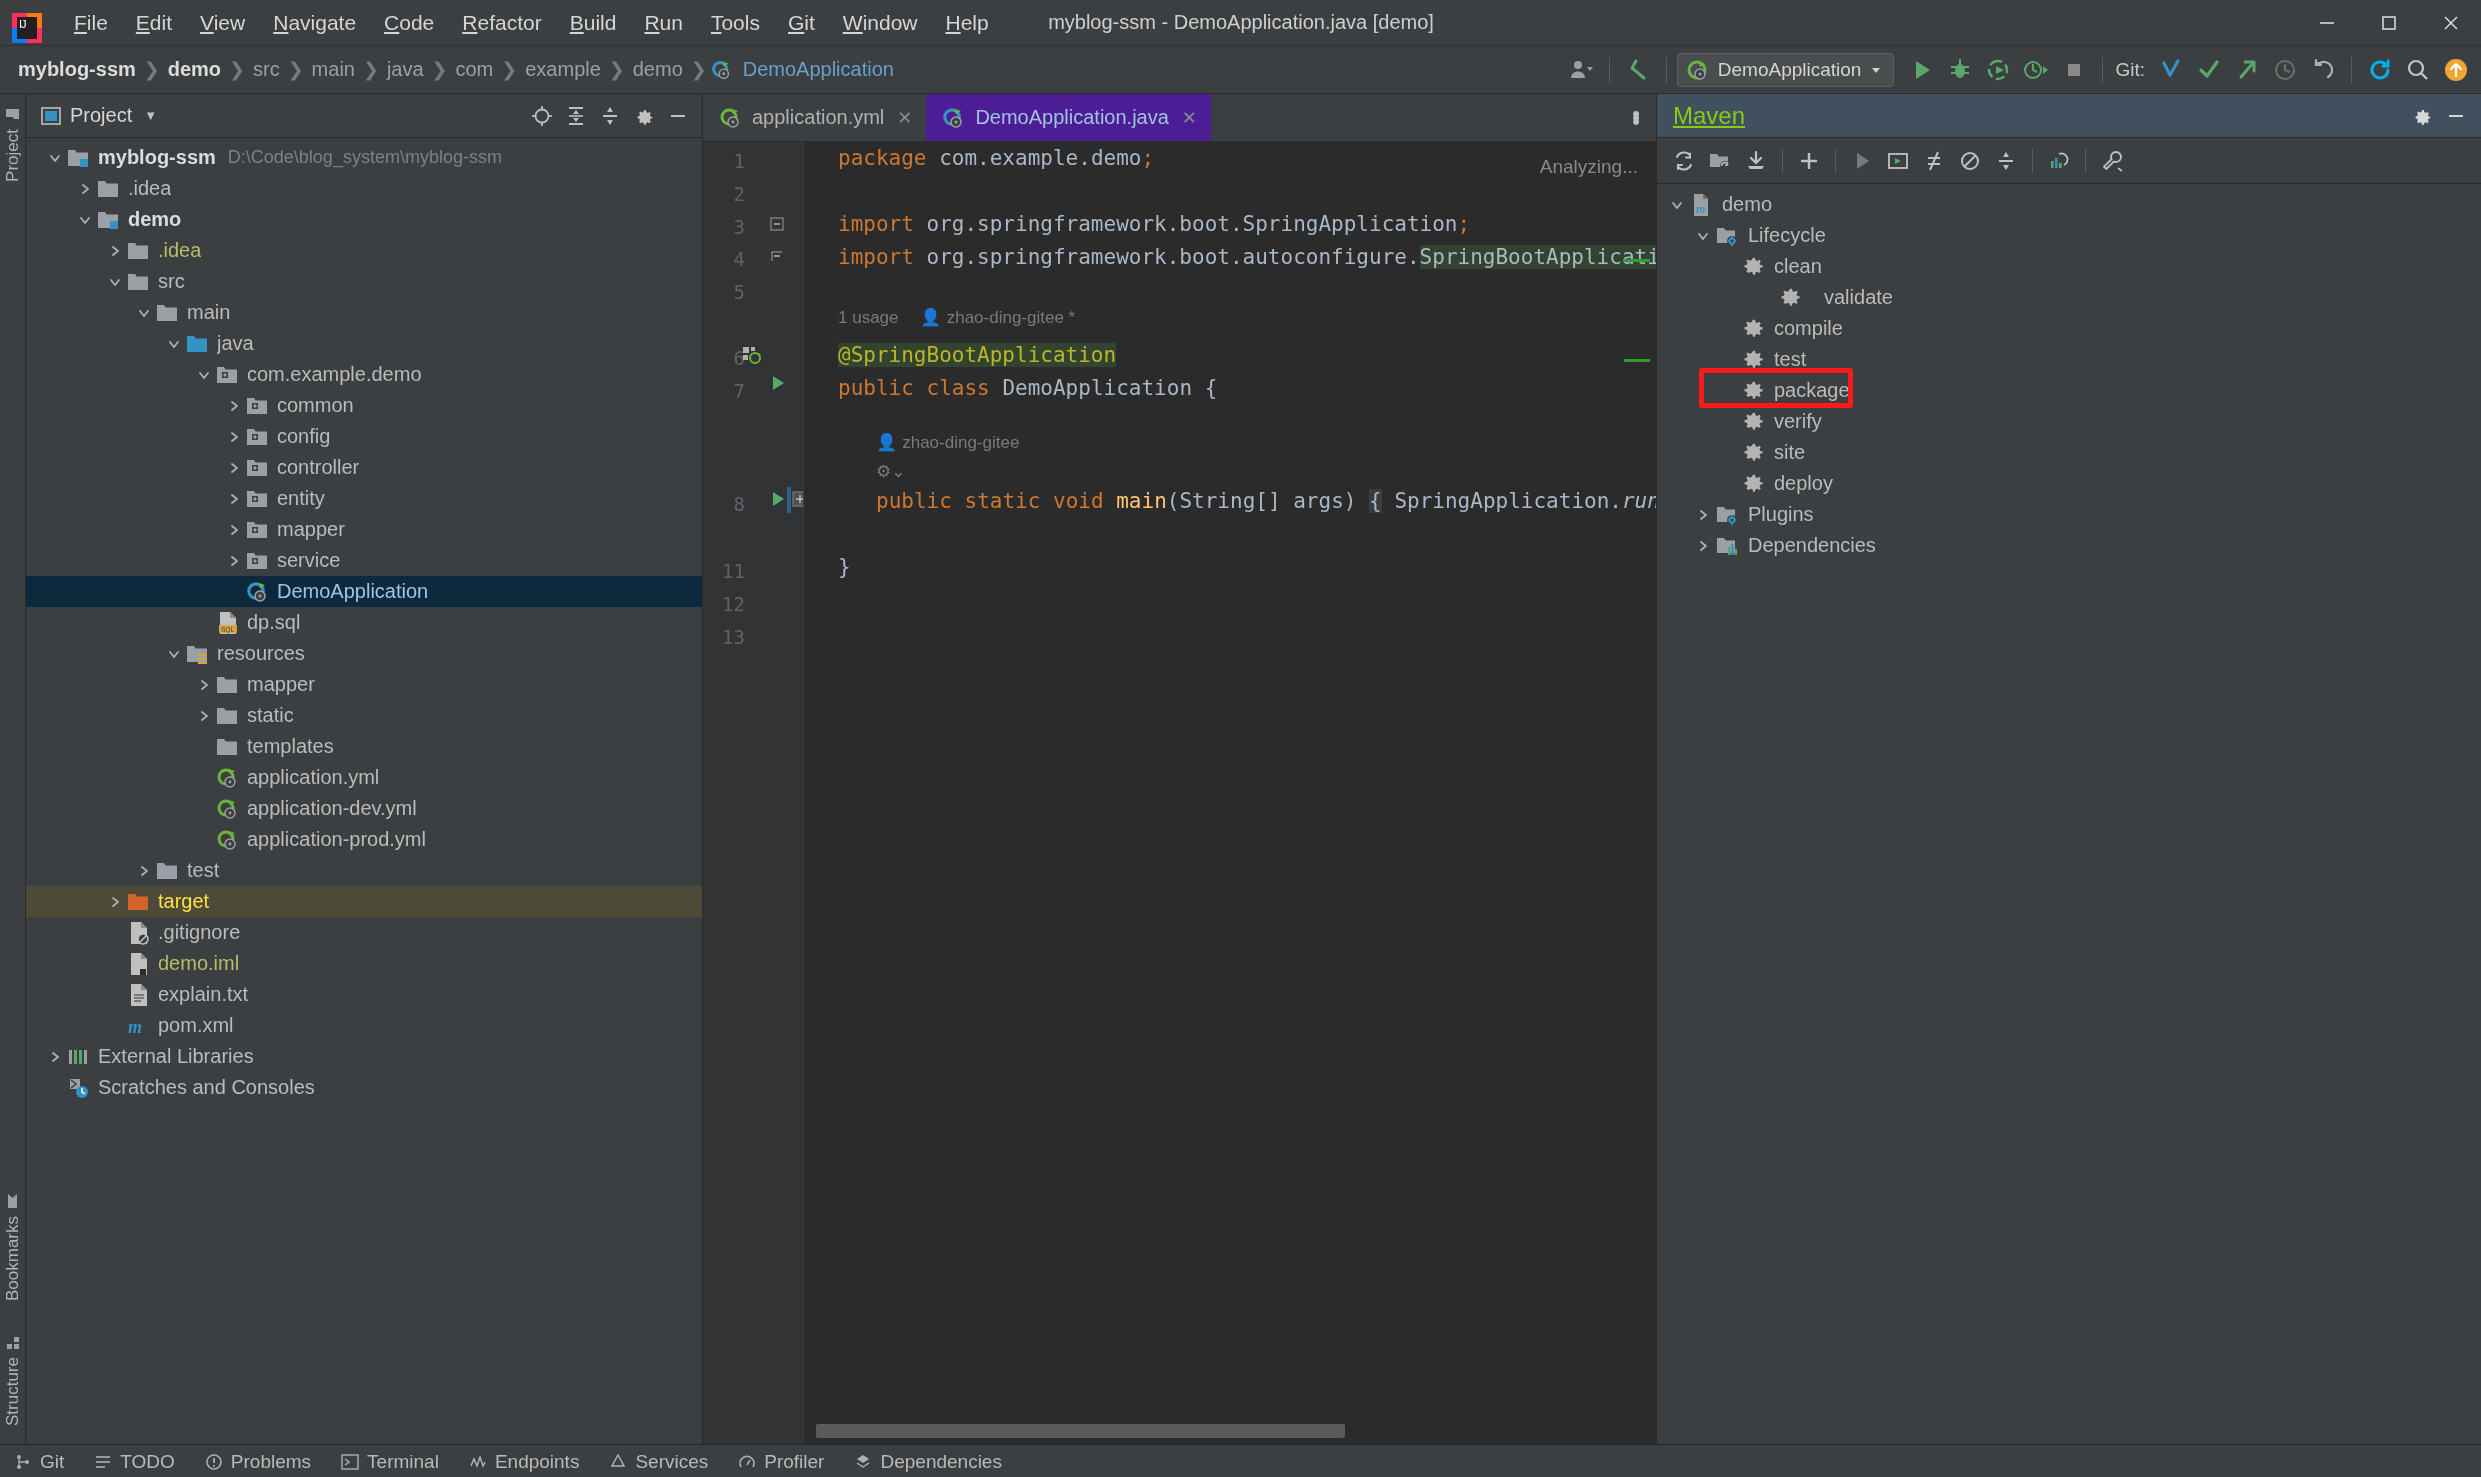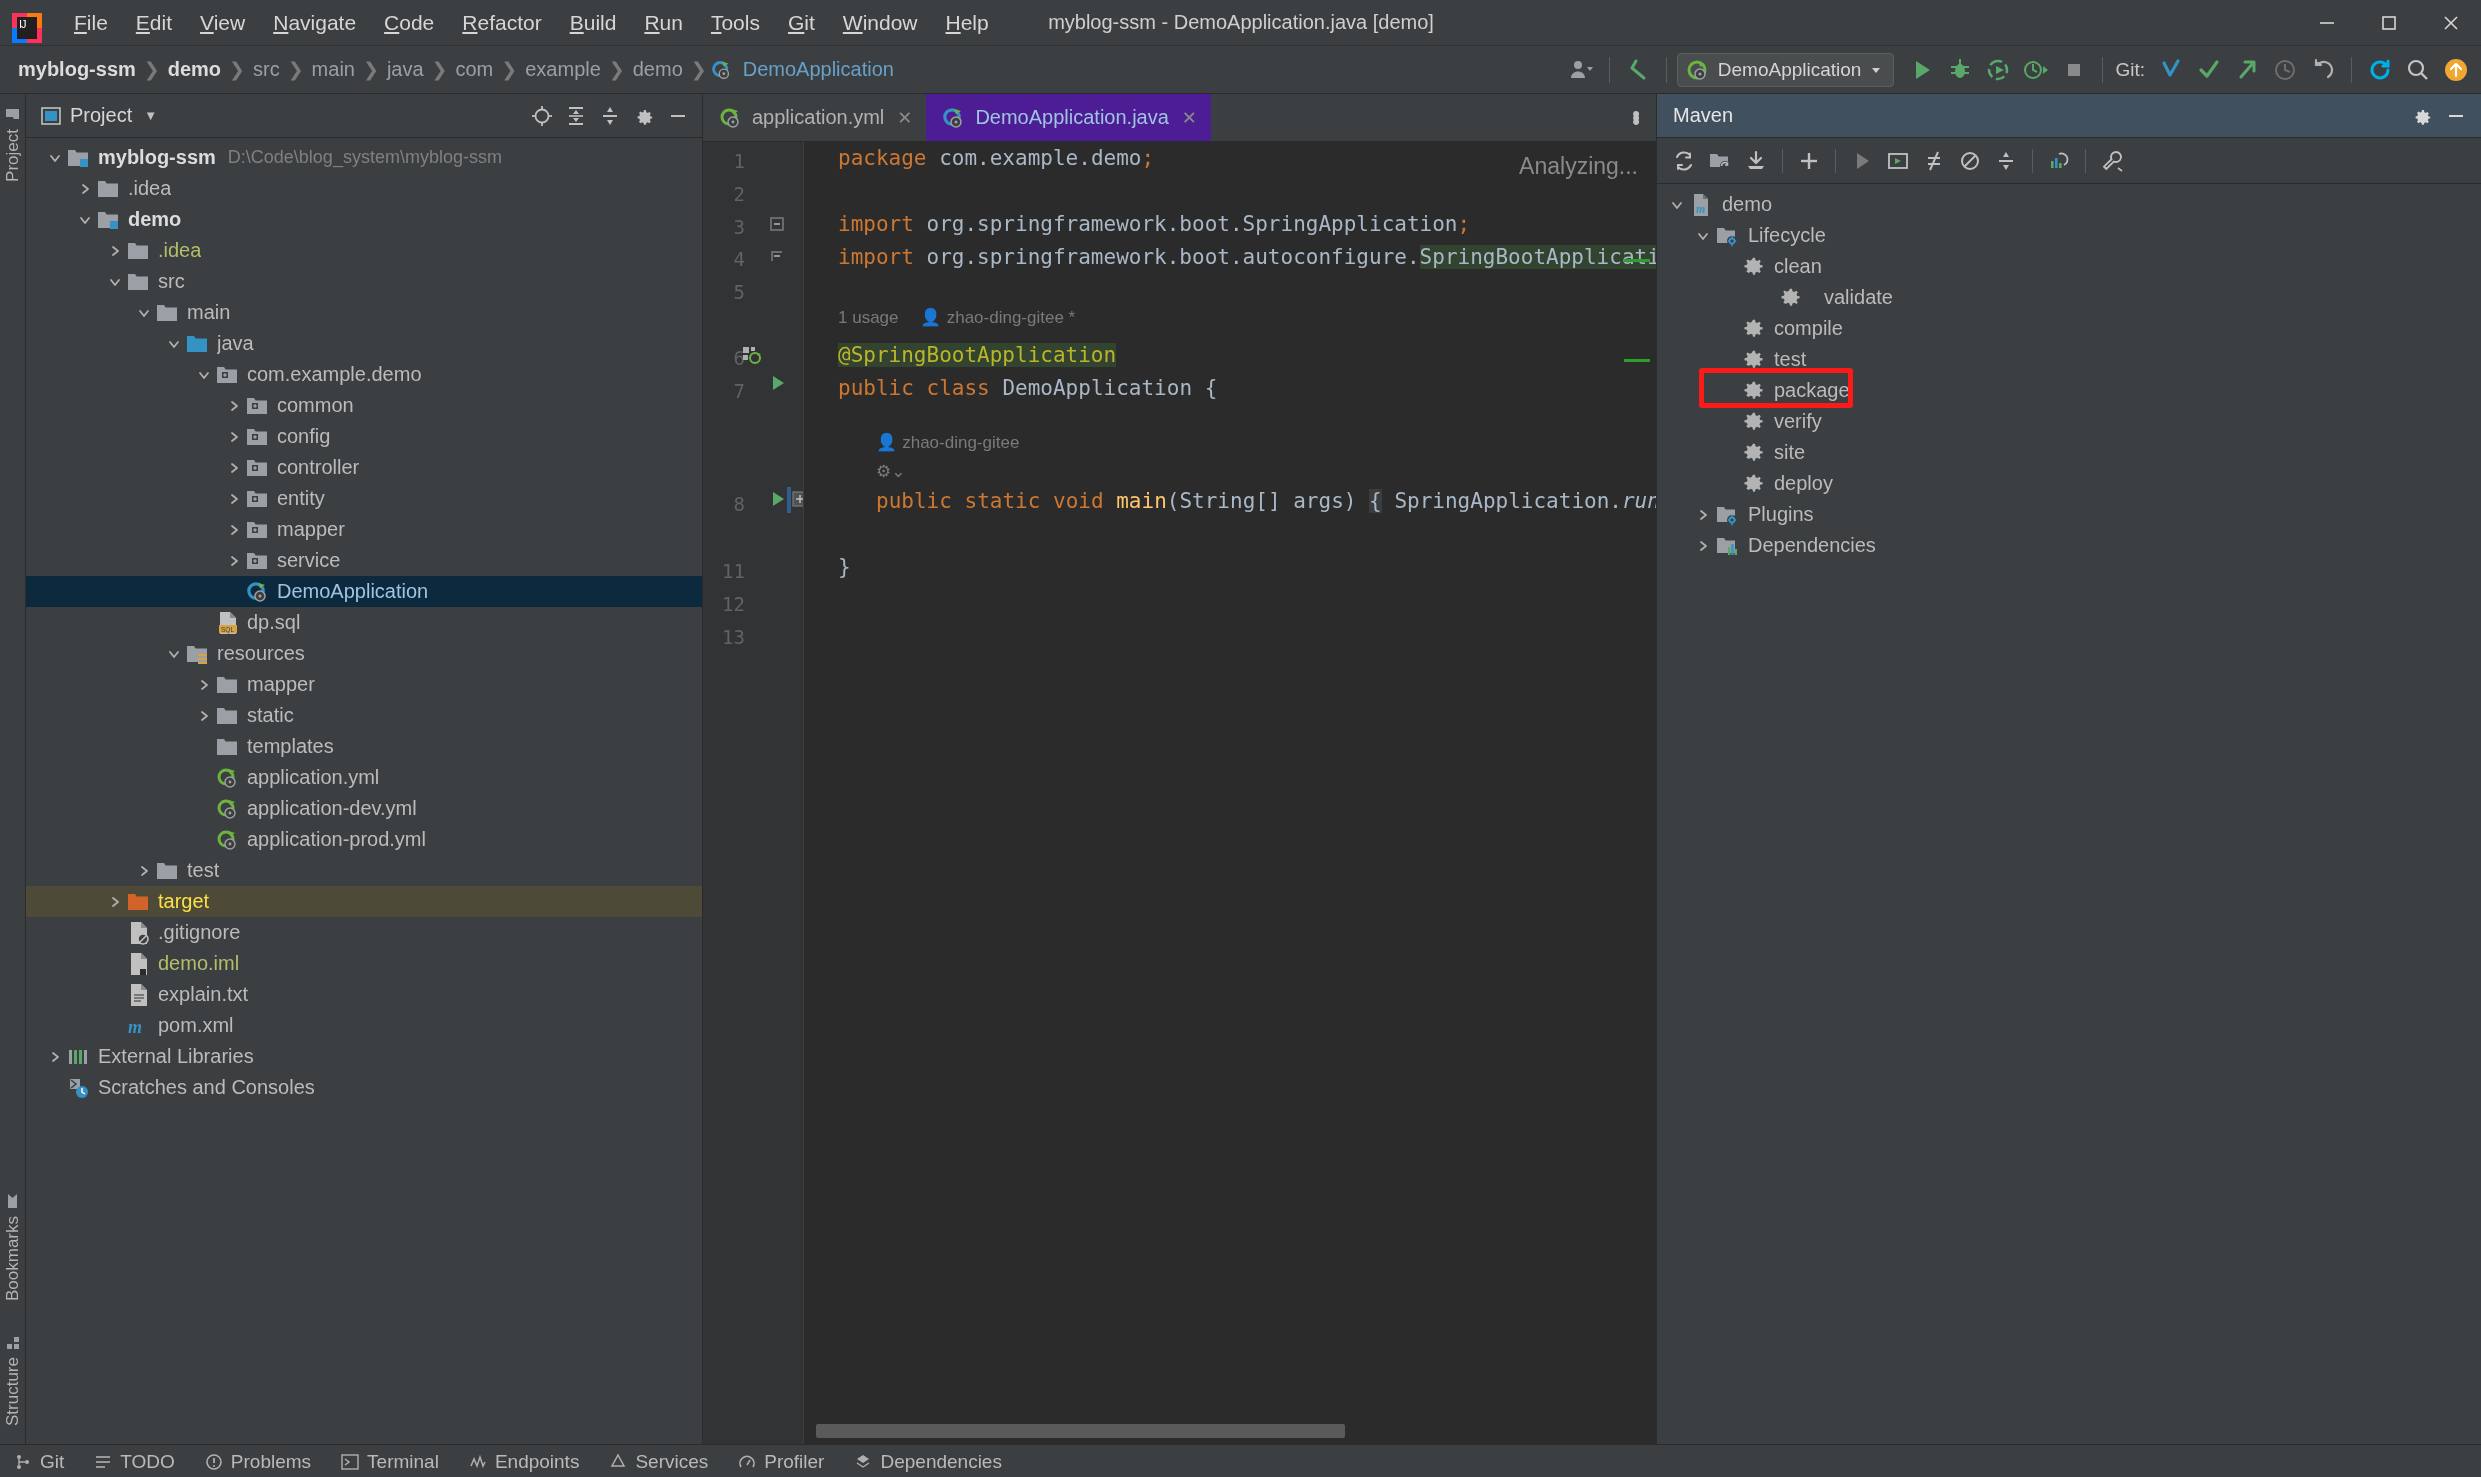--- a/index.html
+++ b/index.html
@@ -145,35 +145,35 @@
   }
   .cl { position: absolute; white-space: pre; left: 34px; }
   .kw { color: #cc7832; }
   .txt { color: #a9b7c6; }
   .meth { color: #ffc66d; }
   .ann { color: #bbb529; }
   .hl-green { background: #32432f; }
   .hl-dim { background: #3a3d3f; }
   .italic { font-style: italic; }
   .inlay { color: #7a7a7a; font-size: 17px; font-family: "Liberation Sans", sans-serif; }
-  .analyzing { position: absolute; right: 18px; top: 8px; font-size: 23px; color: #8a8a8a; font-family: "Liberation Sans", sans-serif; }
+  .analyzing { position: absolute; right: 18px; top: 8px; font-size: 19px; color: #8a8a8a; font-family: "Liberation Sans", sans-serif; }
   .mark-green { position: absolute; width: 26px; height: 3px; background: #2e9e2e; right: 6px; }
   .editor-hscroll { position: absolute; left: 100px; right: 0; bottom: 6px; height: 14px; }
   .editor-hscroll .thumb { height: 14px; background: #5a5a5a; border-radius: 2px; }
 
   
   .maven-panel {
     width: 826px; flex: 0 0 826px; background: #3c3f41; display: flex; flex-direction: column;
     border-left: 1px solid #2b2b2b; min-height: 0;
   }
   .maven-header {
     height: 44px; flex: 0 0 44px; background: #40505e; display: flex; align-items: center;
     padding: 0 10px 0 16px; border-bottom: 1px solid #2b2b2b;
   }
-  .maven-header .ttl { font-size: 20px; color: #e5e5e5; }
+  .maven-header .ttl { font-size: 24px; color: #84cc16; text-decoration: underline; }
   .maven-toolbar {
     height: 46px; flex: 0 0 46px; display: flex; align-items: center; gap: 2px;
     padding: 0 8px 0 10px; border-bottom: 1px solid #2b2b2b;
   }
   .mv-ico { width: 34px; height: 34px; display: flex; align-items: center; justify-content: center; border-radius: 4px; }
   .mv-sep { width: 1px; height: 24px; background: #5a5d5f; margin: 0 7px; }
   .maven-tree { flex: 1 1 auto; padding-top: 5px; position: relative; overflow: hidden; }
   .mnode {
     display: flex; align-items: center; height: 31px; font-size: 20px; color: #bbbbbb;
     white-space: nowrap; cursor: default;

